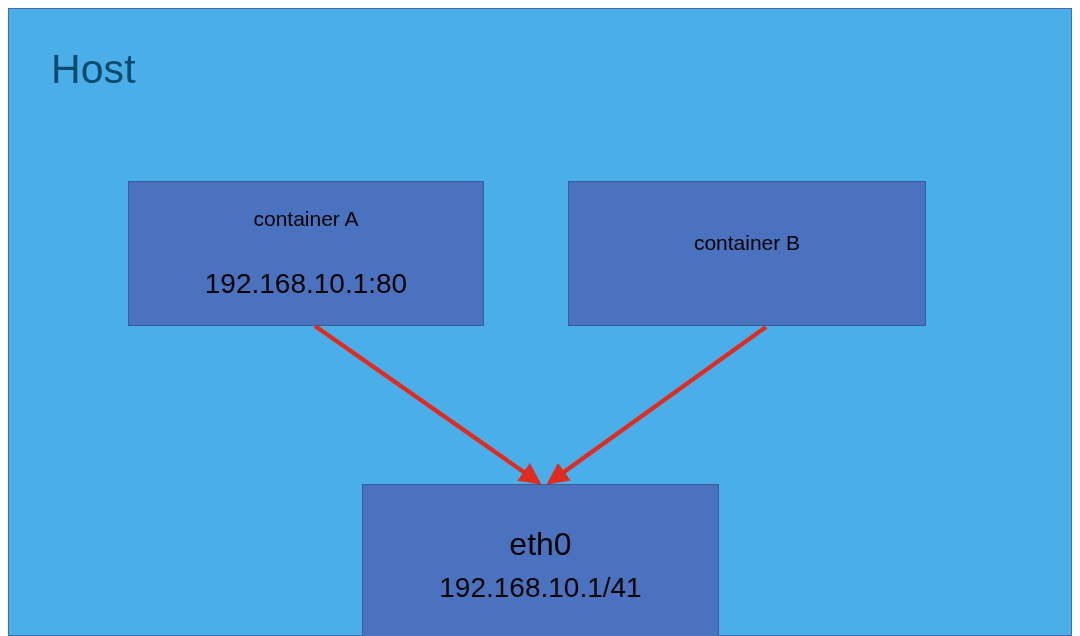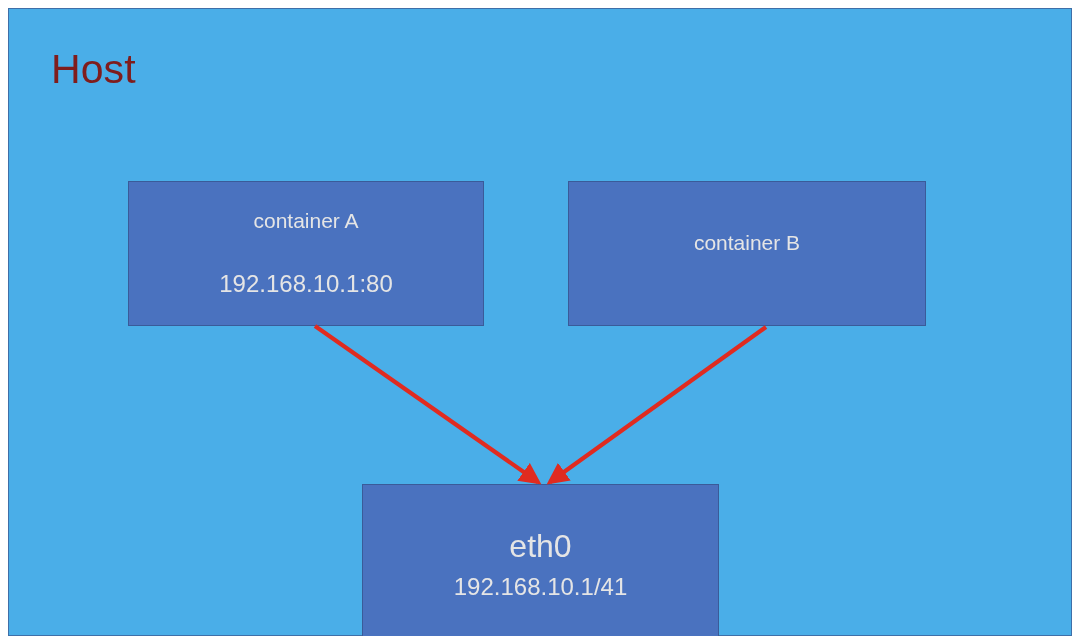--- a/index.html
+++ b/index.html
@@ -37,49 +37,49 @@
     border: 1px solid #3f6fa8;
     box-sizing: border-box;
   }
 
   .host-title {
     position: absolute;
     left: 42px;
     top: 38px;
     font-size: 41px;
     line-height: 1.12;
-    color: #7f1d1d;
+    color: #0c4a6e;
     font-weight: 400;
     letter-spacing: 0.1px;
     white-space: nowrap;
   }
 
   
   .node-box {
     position: absolute;
     background: #4a72bf;
     border: 1px solid #3a5b99;
     box-sizing: border-box;
     display: flex;
     flex-direction: column;
     align-items: center;
     justify-content: center;
-    color: #e5e5e5;
+    color: #000000;
     text-align: center;
   }
 
   .node-box .node-title {
     font-size: 21px;
     line-height: 1.25;
     font-weight: 400;
     white-space: nowrap;
   }
 
   .node-box .node-addr {
-    font-size: 24px;
+    font-size: 28px;
     line-height: 1.25;
     font-weight: 400;
     white-space: nowrap;
   }
 
   
   #container-a {
     left: 128px;
     top: 181px;
     width: 356px;

